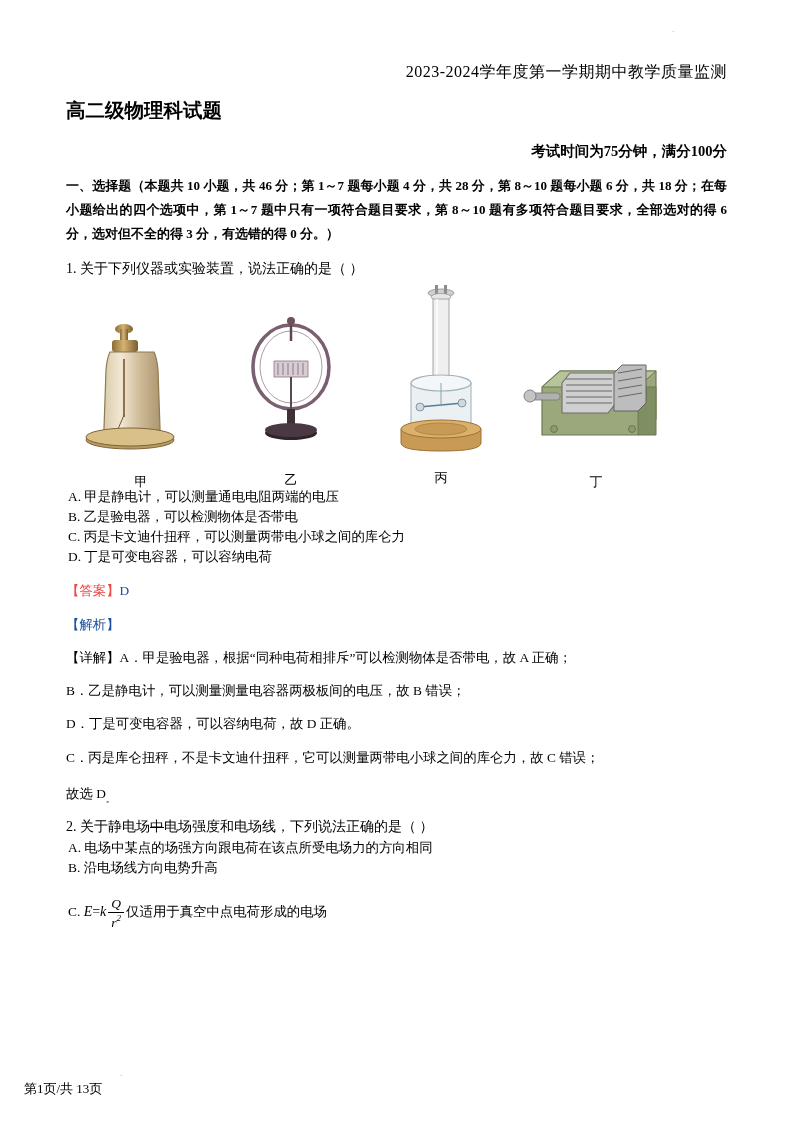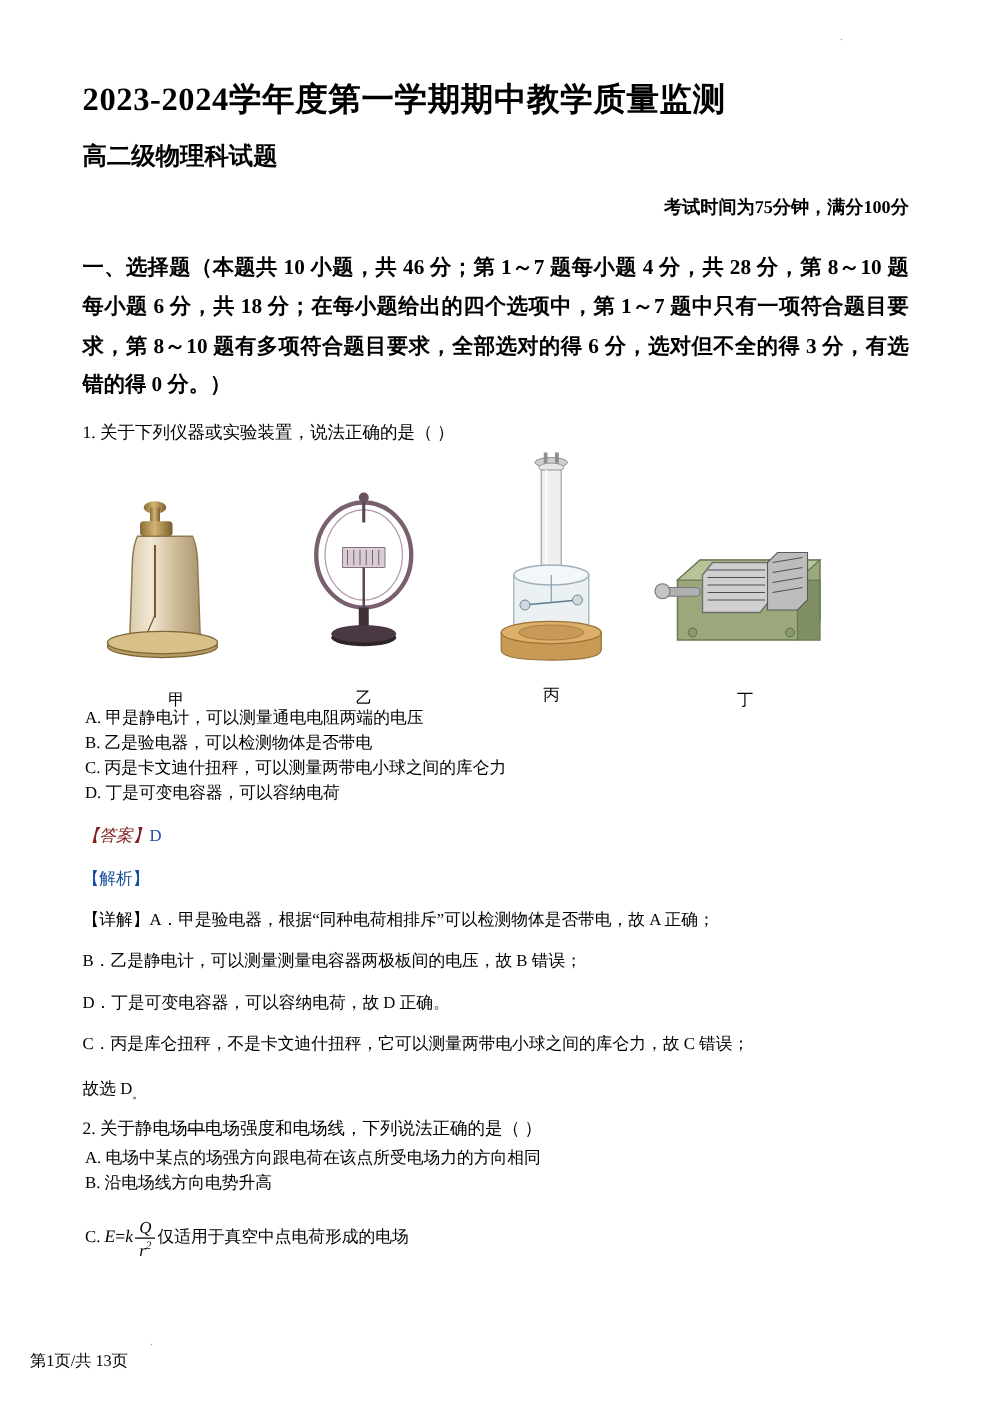--- a/index.html
+++ b/index.html
@@ -17,62 +17,62 @@
   }
   .page {
     position: absolute;
     left: 0; top: 0;
     width: 793px;
     height: 1122px;
     box-sizing: border-box;
     padding: 40px 66px 0 66px;
   }
   .title-main {
-    text-align: left;
-    font-size: 26px;
-    font-weight: bold;
+    text-align: right;
+    font-size: 16px;
+    font-weight: normal;
     letter-spacing: 0.5px;
     margin-top: 22px;
     font-family: "Liberation Serif", serif;
   }
   .title-sub {
     font-size: 19.5px;
     font-weight: bold;
     margin-top: 14px;
   }
   .exam-info {
     text-align: right;
     font-size: 14.5px;
     font-weight: bold;
     margin-top: 18px;
   }
   .section-head {
-    font-size: 17px;
+    font-size: 13px;
     font-weight: bold;
     line-height: 1.85;
-    margin-top: 23px;
+    margin-top: 13px;
     text-align: justify;
   }
   .q-line {
     font-size: 14px;
     line-height: 1.6;
     margin-top: 12px;
   }
   .opt {
     font-size: 13.4px;
     line-height: 1.5;
     padding-left: 2px;
   }
   .ans {
     font-size: 13.4px;
     line-height: 1.5;
     margin-top: 14px;
     color: #1a4fa0;
   }
-  .ans .tag { color: #7f1d1d; font-style: italic; }
+  .ans .tag { color: #ef4444; }
   .expl {
     font-size: 13.4px;
     line-height: 1.5;
     margin-top: 13px;
   }
   .figure-row {
     position: relative;
     height: 200px;
     margin-top: 6px;
   }

